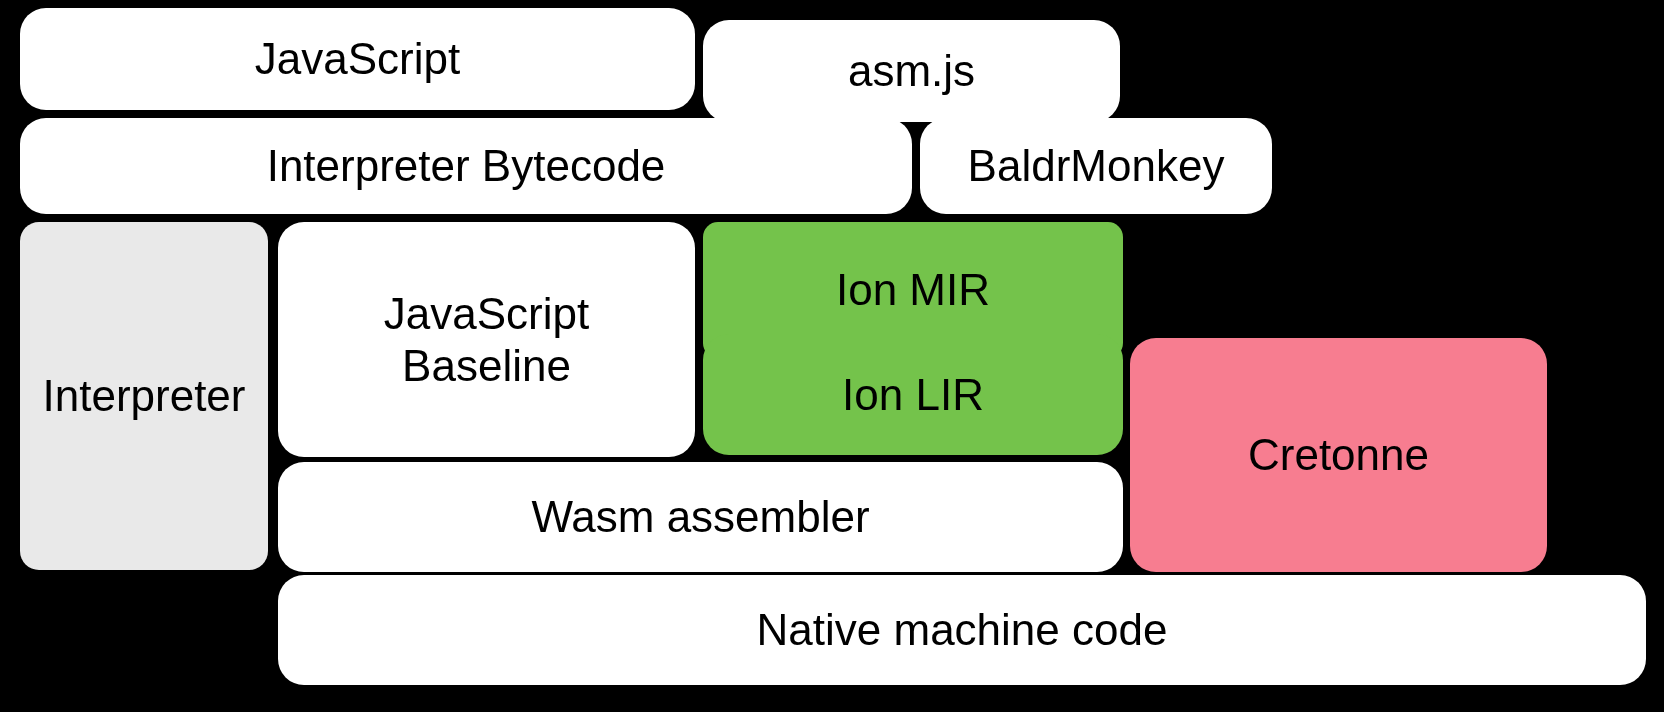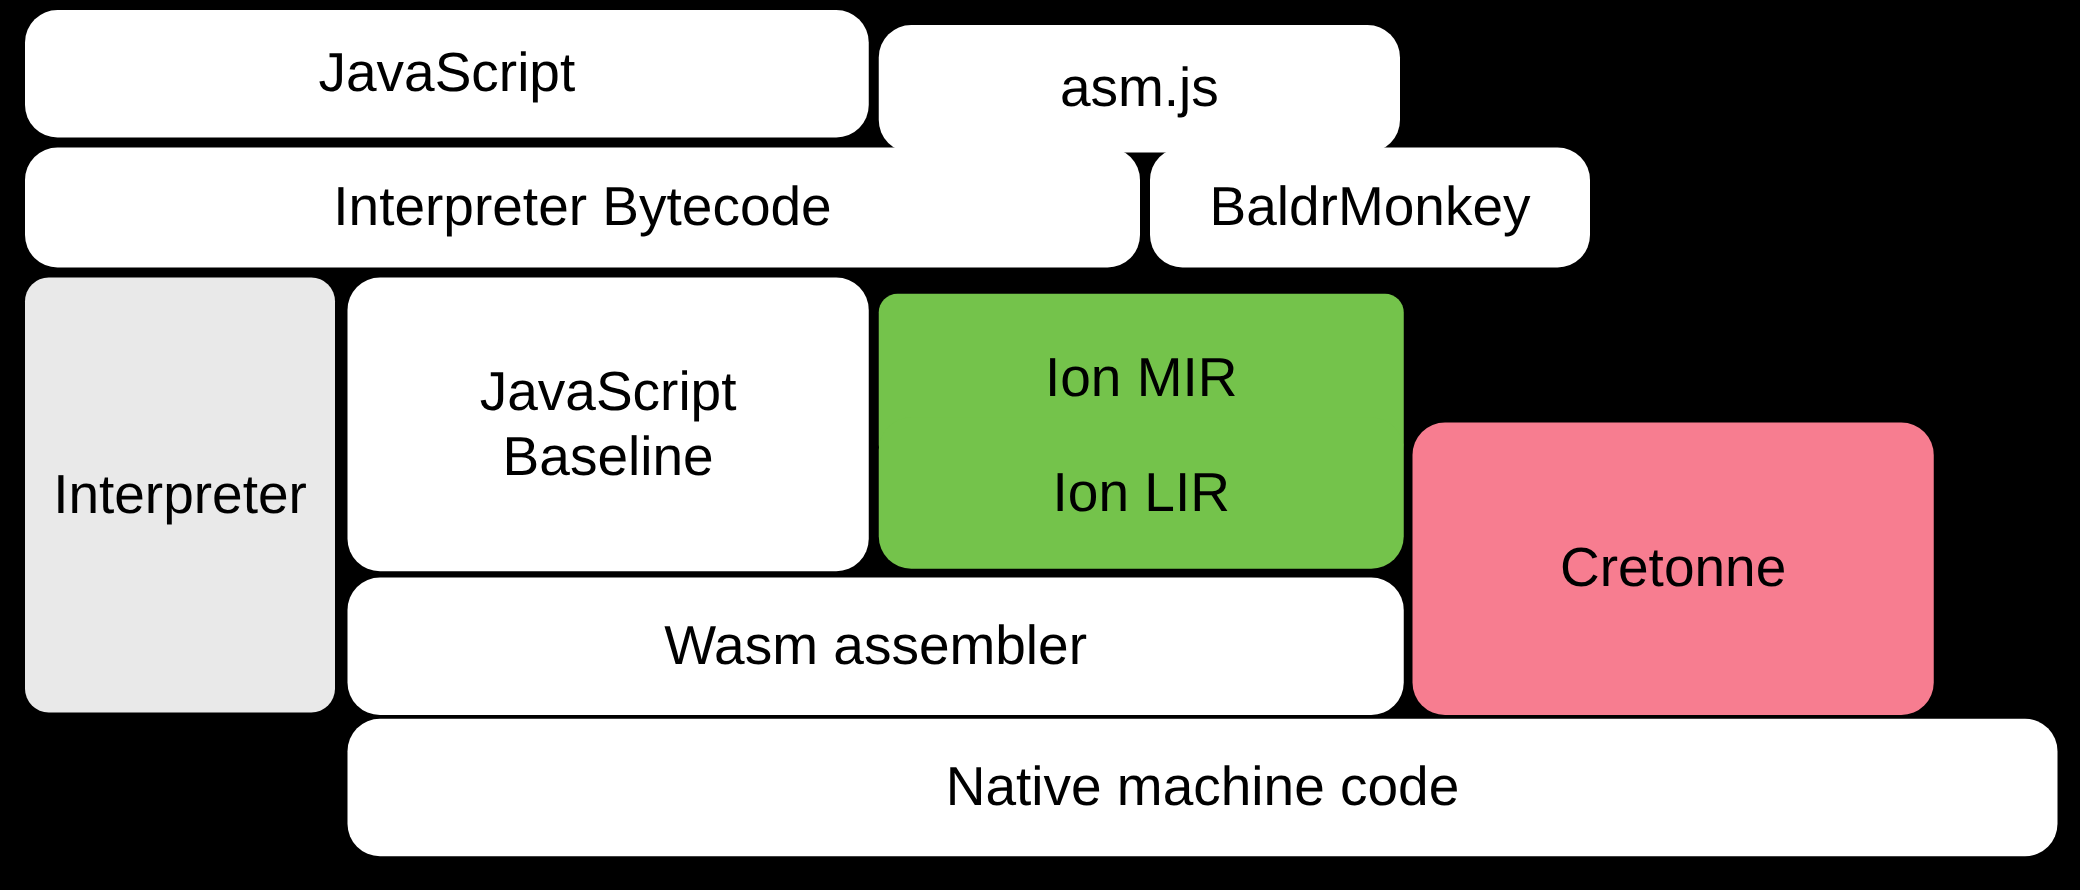--- a/index.html
+++ b/index.html
@@ -42,18 +42,18 @@
 <body>
 
 <div id="diagram" style="background: rgb(0, 0, 0);">
     <div class="node fill-white" style="left: 20px; top: 8px; width: 675px; height: 102px;">JavaScript</div>
     <div class="node fill-white" style="left: 703px; top: 20px; width: 417px; height: 102px;">asm.js</div>
     <div class="node fill-white" style="left: 20px; top: 118px; width: 892px; height: 96px;">Interpreter Bytecode</div>
     <div class="node fill-white" style="left: 920px; top: 118px; width: 352px; height: 96px;">BaldrMonkey</div>
     <div class="node fill-gray" style="left: 20px; top: 222px; width: 248px; height: 348px;">Interpreter</div>
     <div class="node fill-white" style="left: 278px; top: 222px; width: 417px; height: 235px;">JavaScript
 Baseline</div>
-    <div class="node fill-green" style="left: 703px; top: 235px; width: 420px; height: 136px; border-radius: 15px;">Ion MIR</div>
+    <div class="node fill-green" style="left: 703px; top: 222px; width: 420px; height: 136px; border-radius: 15px;">Ion MIR</div>
     <div class="node fill-green" style="left: 703px; top: 334px; width: 420px; height: 121px;">Ion LIR</div>
     <div class="node fill-pink" style="left: 1130px; top: 338px; width: 417px; height: 234px;">Cretonne</div>
     <div class="node fill-white" style="left: 278px; top: 462px; width: 845px; height: 110px;">Wasm assembler</div>
     <div class="node fill-white" style="left: 278px; top: 575px; width: 1368px; height: 110px;">Native machine code</div>
   </div>
 
 </body></html>

